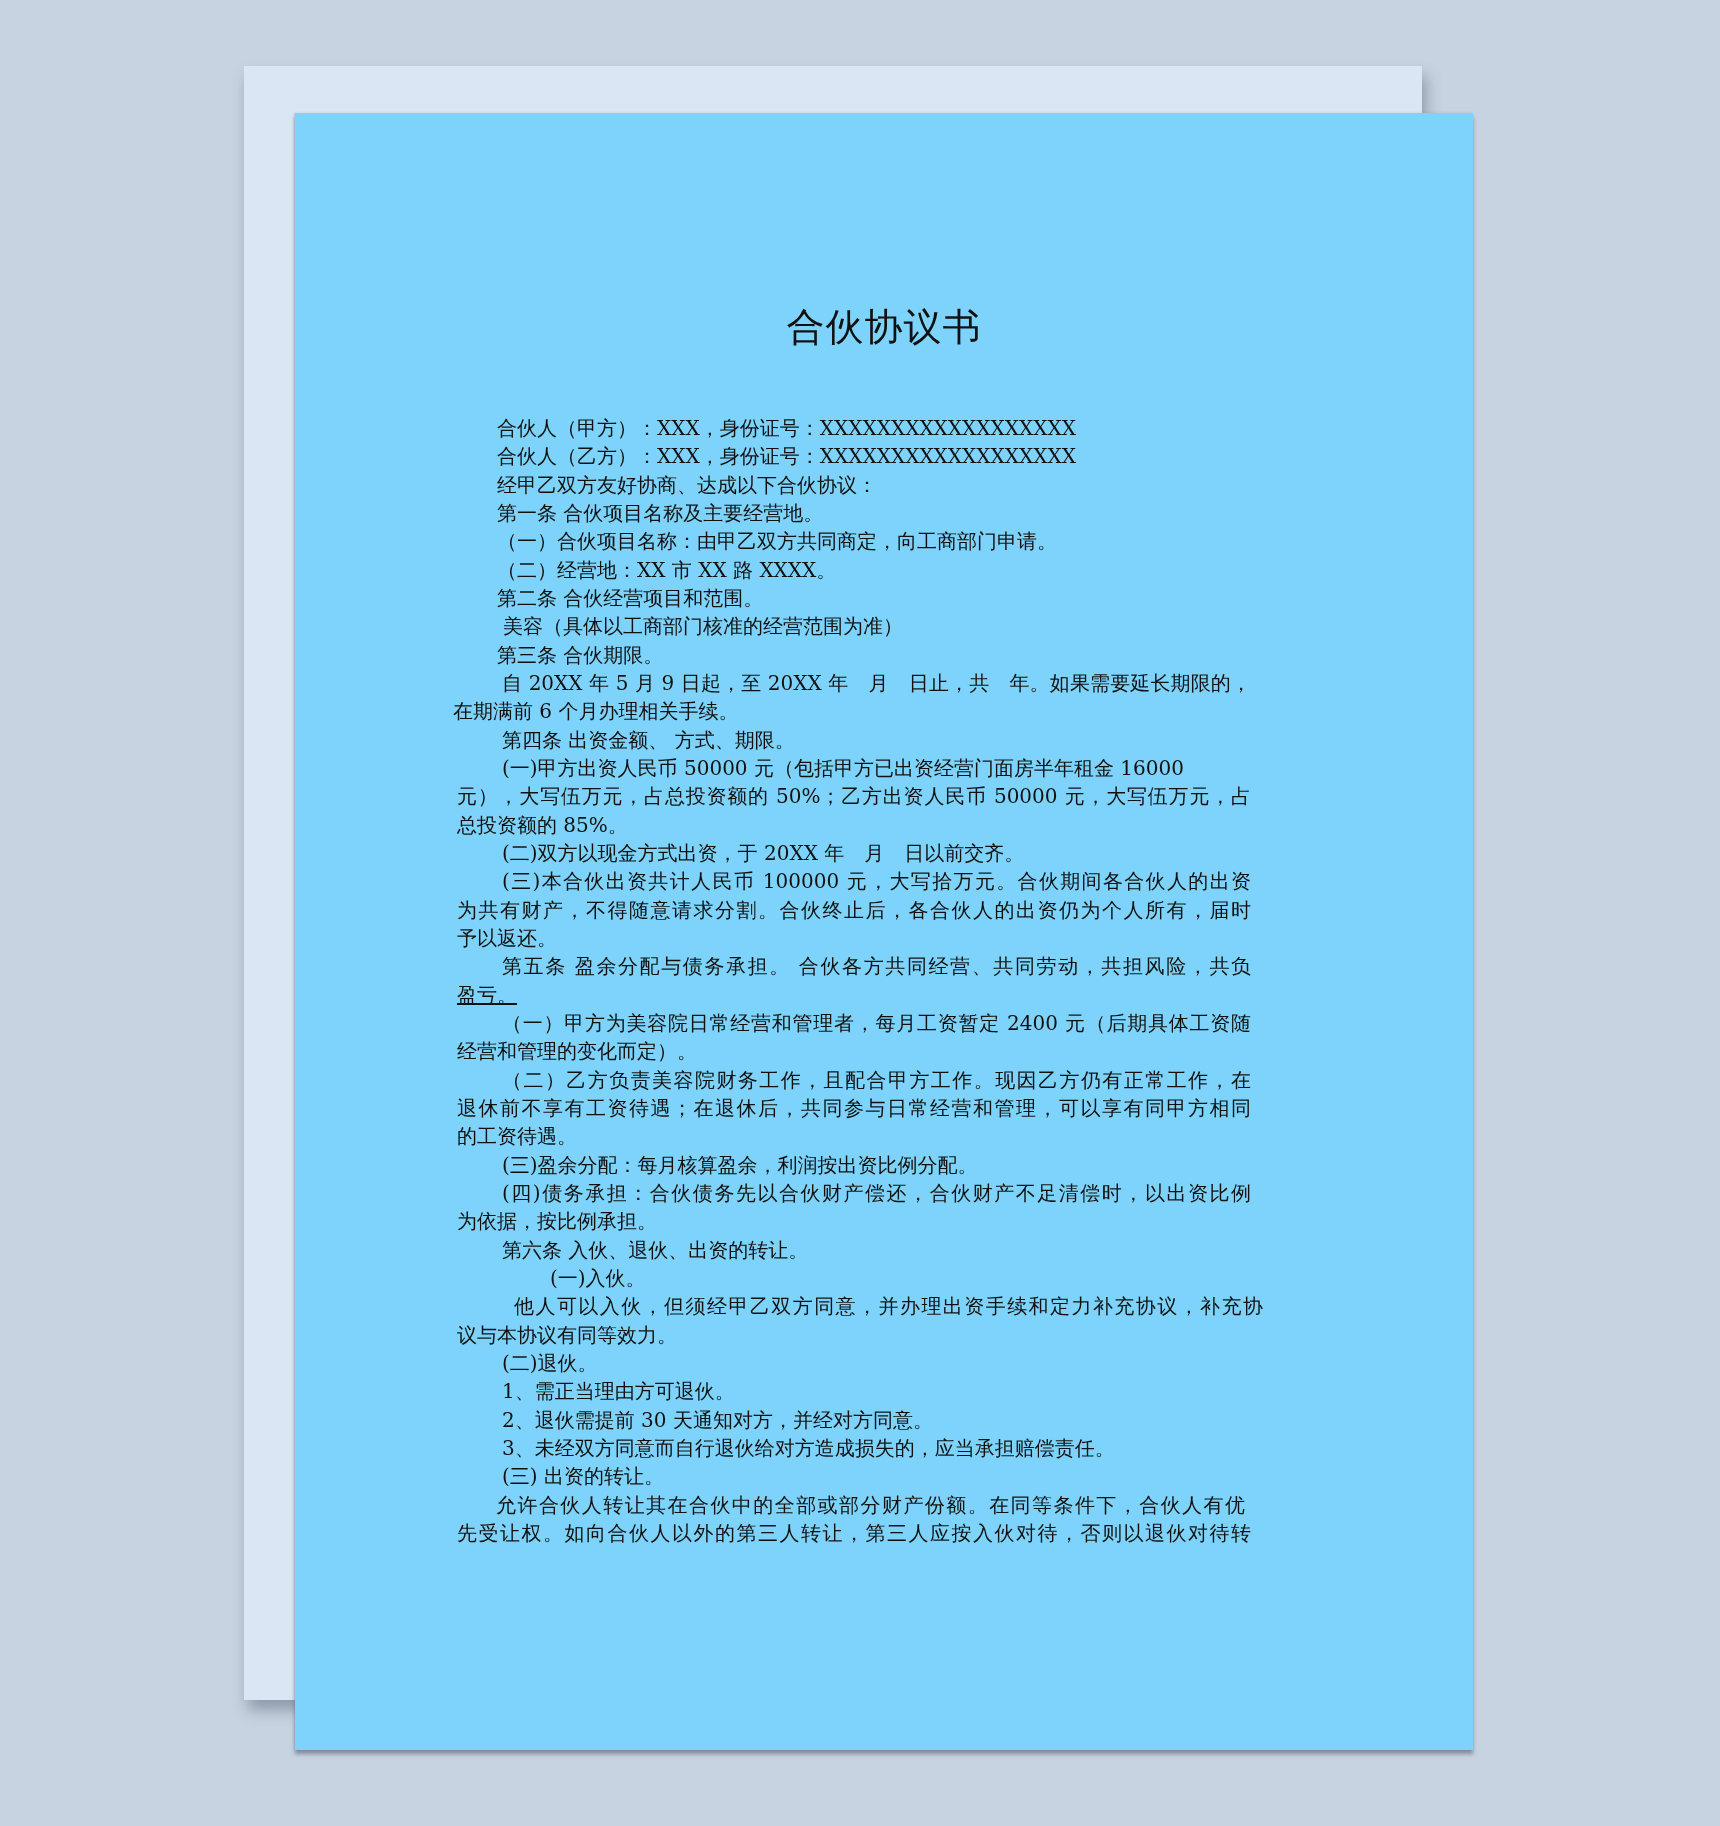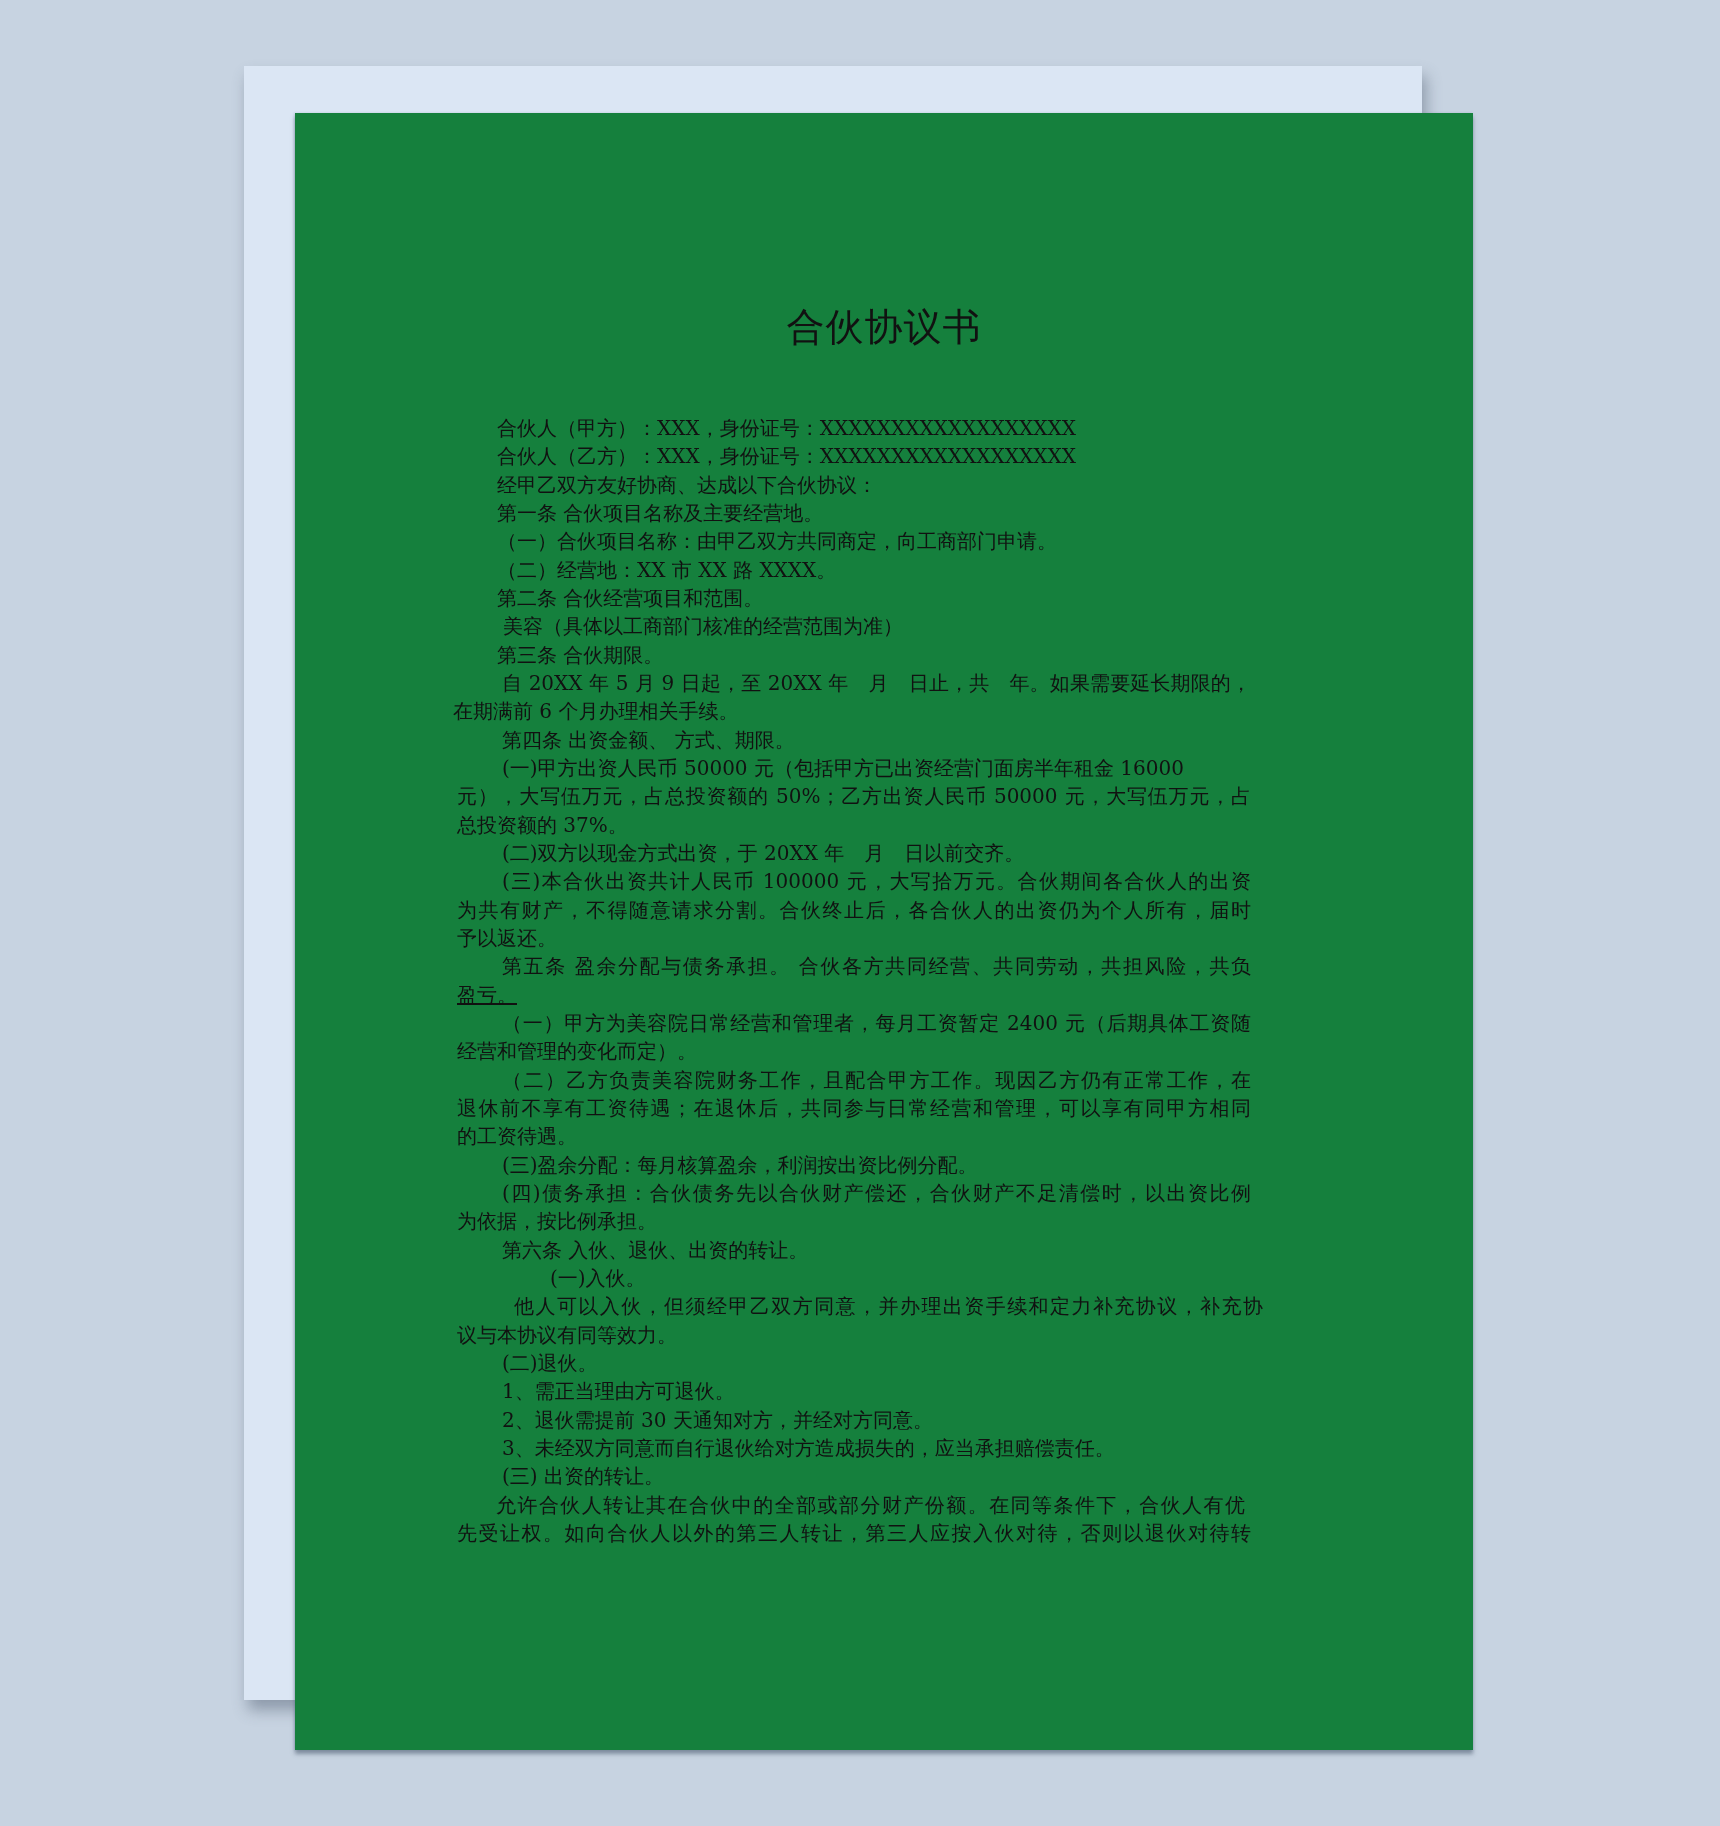--- a/index.html
+++ b/index.html
@@ -9,21 +9,21 @@
     position: relative; overflow: hidden;
     font-family: "DejaVu Serif", "Liberation Serif", serif;
   }
   .back-sheet {
     position: absolute; left: 244px; top: 66px; width: 1178px; height: 1634px;
     background: #dbe6f4;
     box-shadow: 4px 10px 14px rgba(70, 85, 105, 0.45);
   }
   .front-sheet {
     position: absolute; left: 295px; top: 113px; width: 1178px; height: 1637px;
-    background: #15803d;
+    background: #7dd3fc;
     box-shadow: 0 4px 4px rgba(70, 85, 105, 0.55), -1px 0 2px rgba(120,140,170,0.25);
   }
   .title {
     position: absolute; left: 0; width: 1178px; top: 192px;
     text-align: center; font-size: 38px; line-height: 44px; color: #111;
     letter-spacing: 1px;
   }
   .line {
     position: absolute; font-size: 20px; line-height: 28px; color: #111;
     white-space: nowrap;
@@ -48,21 +48,21 @@
       <div class="line" style="top: 414.32px; left: 202px;">（一）合伙项目名称：由甲乙双方共同商定，向工商部门申请。</div>
       <div class="line" style="top: 442.65px; left: 202px;">（二）经营地：XX 市 XX 路 XXXX。</div>
       <div class="line" style="top: 470.98px; left: 202px;">第二条 合伙经营项目和范围。</div>
       <div class="line" style="top: 499.31px; left: 208px;">美容（具体以工商部门核准的经营范围为准）</div>
       <div class="line" style="top: 527.64px; left: 202px;">第三条 合伙期限。</div>
       <div class="line j" style="top: 555.97px; left: 207px; width: 749px;">自 20XX 年 5 月 9 日起，至 20XX 年　月　日止，共　年。如果需要延长期限的，</div>
       <div class="line" style="top: 584.3px; left: 158px;">在期满前 6 个月办理相关手续。</div>
       <div class="line" style="top: 612.63px; left: 207px;">第四条 出资金额、 方式、期限。</div>
       <div class="line" style="top: 640.96px; left: 207px;">(一)甲方出资人民币 50000 元（包括甲方已出资经营门面房半年租金 16000</div>
       <div class="line j" style="top: 669.29px; left: 162px; width: 794px;">元），大写伍万元，占总投资额的 50%；乙方出资人民币 50000 元，大写伍万元，占</div>
-      <div class="line" style="top: 697.62px; left: 162px;">总投资额的 37%。</div>
+      <div class="line" style="top: 697.62px; left: 162px;">总投资额的 85%。</div>
       <div class="line" style="top: 725.95px; left: 207px;">(二)双方以现金方式出资，于 20XX 年　月　日以前交齐。</div>
       <div class="line j" style="top: 754.28px; left: 207px; width: 749px;">(三)本合伙出资共计人民币 100000 元，大写拾万元。合伙期间各合伙人的出资</div>
       <div class="line j" style="top: 782.61px; left: 162px; width: 794px;">为共有财产，不得随意请求分割。合伙终止后，各合伙人的出资仍为个人所有，届时</div>
       <div class="line" style="top: 810.94px; left: 162px;">予以返还。</div>
       <div class="line j" style="top: 839.27px; left: 207px; width: 749px;">第五条 盈余分配与债务承担。 合伙各方共同经营、共同劳动，共担风险，共负</div>
       <div class="line" style="top: 867.6px; left: 162px; text-decoration: underline;">盈亏。</div>
       <div class="line j" style="top: 895.93px; left: 207px; width: 749px;">（一）甲方为美容院日常经营和管理者，每月工资暂定 2400 元（后期具体工资随</div>
       <div class="line" style="top: 924.26px; left: 162px;">经营和管理的变化而定）。</div>
       <div class="line j" style="top: 952.59px; left: 207px; width: 749px;">（二）乙方负责美容院财务工作，且配合甲方工作。现因乙方仍有正常工作，在</div>
       <div class="line j" style="top: 980.92px; left: 162px; width: 794px;">退休前不享有工资待遇；在退休后，共同参与日常经营和管理，可以享有同甲方相同</div>

